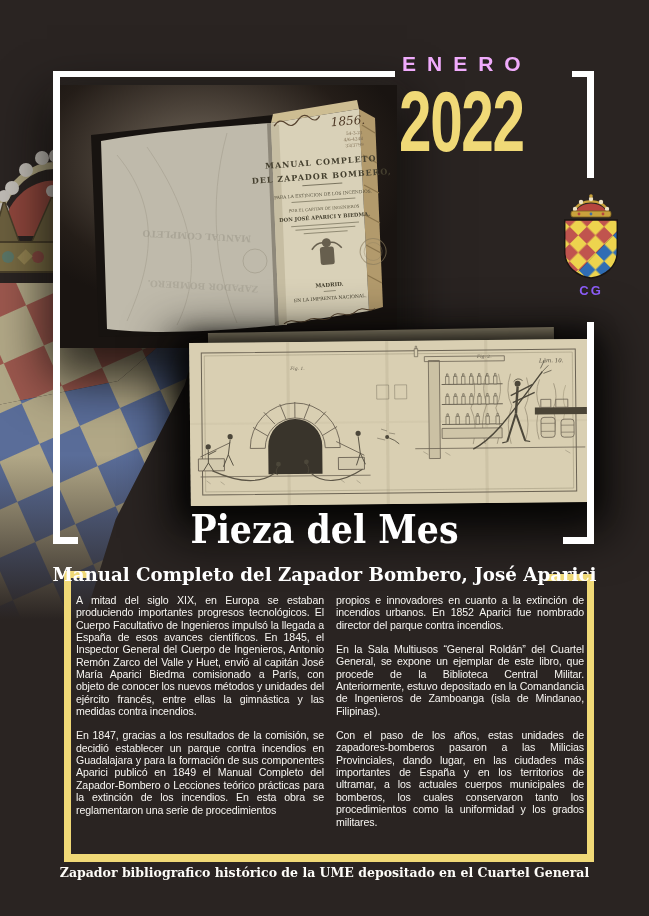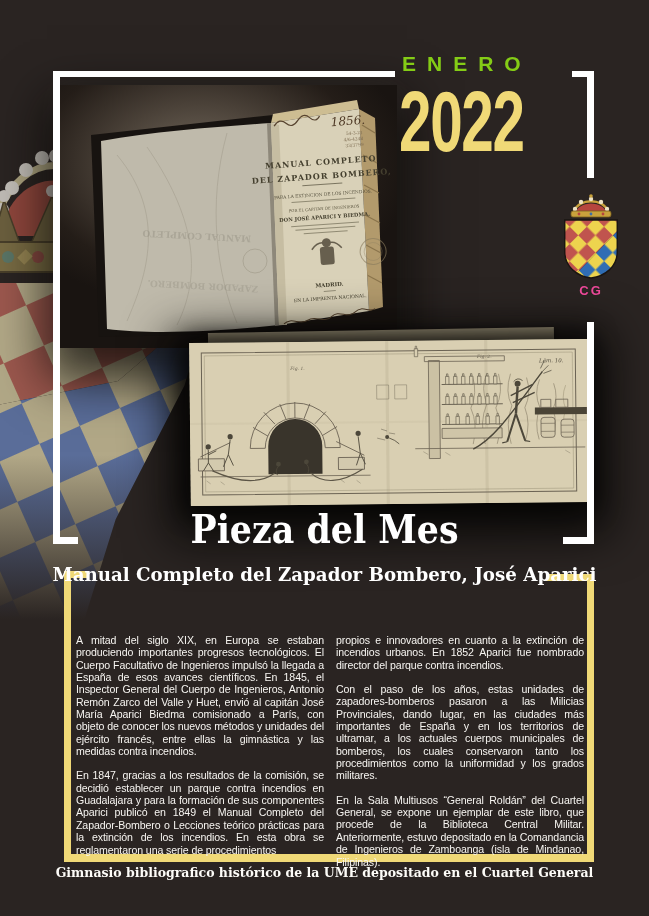--- a/index.html
+++ b/index.html
@@ -23,36 +23,36 @@
   .photo-plate{position:absolute;left:190px;top:341px;width:398px;height:163px;background:#d9cfb2;
     transform:rotate(-.6deg);
     box-shadow:0 12px 46px 20px rgba(5,4,3,.88),0 0 22px 6px rgba(5,4,3,.7);}
   .photo-book svg,.photo-plate svg{display:block;width:100%;height:100%;}
   
   .fr{position:absolute;}
   .fr.w{background:#FFFFFF;}
   .fr.y{background:#F0D977;}
   
   .month{position:absolute;left:402px;top:52px;font-size:21px;font-weight:bold;
-    letter-spacing:11px;color:#84cc16;white-space:nowrap;}
+    letter-spacing:11px;color:#f0abfc;white-space:nowrap;}
   .year{position:absolute;left:399px;top:78px;font-size:86px;line-height:1;font-weight:bold;
     color:#F0D977;transform:scaleX(.68);transform-origin:left top;letter-spacing:-2px;white-space:nowrap;}
   
   .cg{position:absolute;left:558px;top:192px;width:66px;text-align:center;}
   .cg svg{display:block;margin:0 auto;}
-  .cg-label{margin-top:3px;font-size:13px;font-weight:bold;letter-spacing:2px;color:#ec4899;}
+  .cg-label{margin-top:3px;font-size:13px;font-weight:bold;letter-spacing:2px;color:#8b5cf6;}
   
   .title{position:absolute;left:0;top:505px;width:649px;text-align:center;
     font-family:"DejaVu Serif",serif;font-weight:bold;font-size:40px;color:#FFFFFF;
     transform:scaleX(.87);transform-origin:center top;white-space:nowrap;}
   .subtitle{position:absolute;left:0;top:563px;width:649px;text-align:center;
     font-family:"DejaVu Serif",serif;font-weight:bold;font-size:19px;color:#FFFFFF;
     transform:scaleX(.96);transform-origin:center top;white-space:nowrap;}
   
-  .columns{position:absolute;left:76px;top:594px;width:508px;display:flex;gap:12px;margin-top:40px;}
+  .columns{position:absolute;left:76px;top:594px;width:508px;display:flex;gap:12px;}
   .col{width:248px;font-size:10.6px;line-height:12.35px;text-align:justify;
     color:#F7F5F1;letter-spacing:-.1px;}
   .col p{margin:0 0 12px 0;}
   .col .it{}
   
   .caption{position:absolute;left:0;top:865px;width:649px;text-align:center;
     font-family:"DejaVu Serif",serif;font-weight:bold;font-size:12.5px;color:#FDFCF8;}
 </style>
 </head>
 <body>
@@ -310,20 +310,20 @@
   <div class="title">Pieza del Mes</div>
   <div class="subtitle">Manual Completo del Zapador Bombero, José Aparici</div>
 
   <div class="columns">
     <div class="col">
       <p>A mitad del siglo XIX, en Europa se estaban produciendo importantes progresos tecnológicos. El Cuerpo Facultativo de Ingenieros impulsó la llegada a España de esos avances científicos. En 1845, el Inspector General del Cuerpo de Ingenieros, Antonio Remón Zarco del Valle y Huet, envió al capitán José María Aparici Biedma comisionado a París, con objeto de conocer los nuevos métodos y unidades del ejército francés, entre ellas la gimnástica y las medidas contra incendios.</p>
       <p><span>En 1847, gracias a los resultados de la comisión, se decidió establecer un parque contra incendios en Guadalajara y para la formación de sus componentes Aparici publicó en 1849 el </span><span class="it">Manual Completo del Zapador-Bombero o Lecciones teórico prácticas para la extinción de los incendios.</span><span> En esta obra se reglamentaron una serie de procedimientos</span></p>
     </div>
     <div class="col">
       <p>propios e innovadores en cuanto a la extinción de incendios urbanos. En 1852 Aparici fue nombrado director del parque contra incendios.</p>
+      <p>En la Sala Multiusos “General Roldán” del Cuartel General, se expone un ejemplar de este libro, que procede de la Biblioteca Central Militar. Anteriormente, estuvo depositado en la Comandancia de Ingenieros de Zamboanga (isla de Mindanao, Filipinas).</p>
       <p>Con el paso de los años, estas unidades de zapadores-bomberos pasaron a las Milicias Provinciales, dando lugar, en las ciudades más importantes de España y en los territorios de ultramar, a los actuales cuerpos municipales de bomberos, los cuales conservaron tanto los procedimientos como la uniformidad y los grados militares.</p>
-      <p>En la Sala Multiusos “General Roldán” del Cuartel General, se expone un ejemplar de este libro, que procede de la Biblioteca Central Militar. Anteriormente, estuvo depositado en la Comandancia de Ingenieros de Zamboanga (isla de Mindanao, Filipinas).</p>
     </div>
   </div>
 
-  <div class="caption">Gimnasio bibliografico histórico de la UME depositado en el Cuartel General</div>
+  <div class="caption">Zapador bibliografico histórico de la UME depositado en el Cuartel General</div>
 
 </div>
 
 </body></html>

